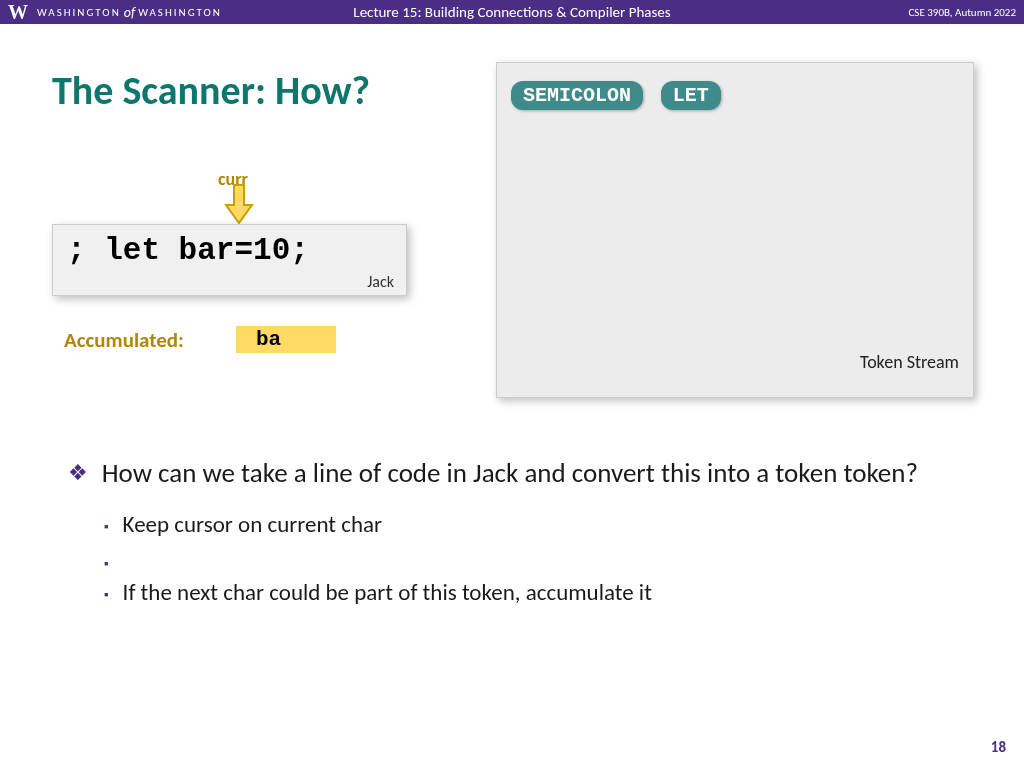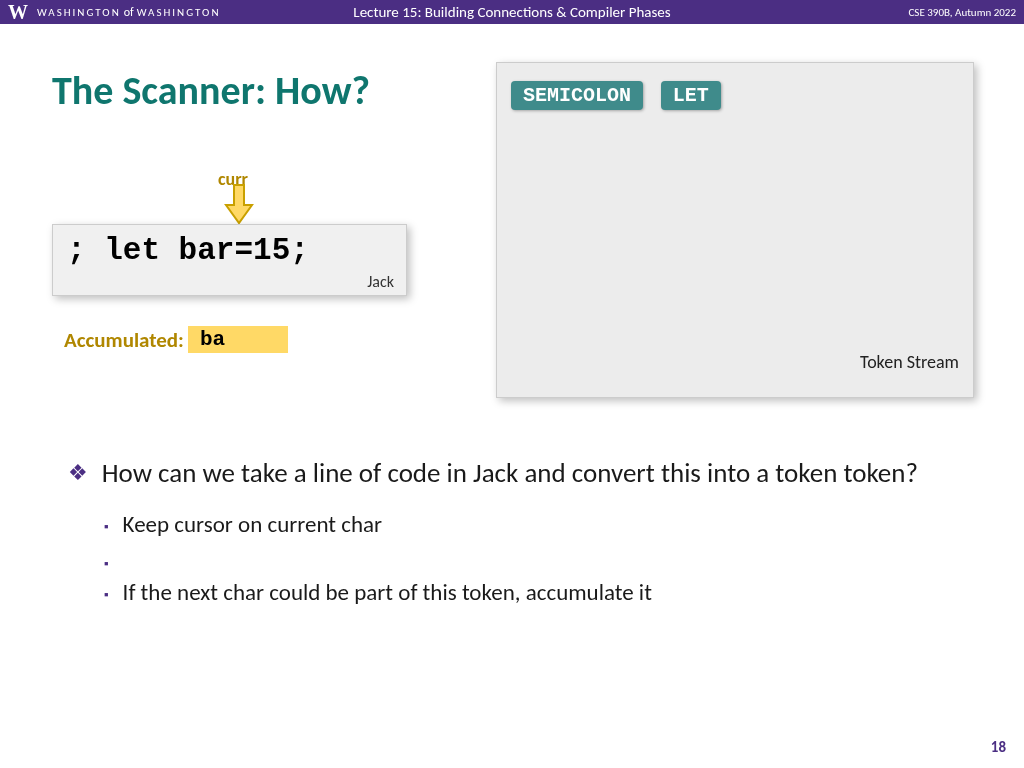--- a/index.html
+++ b/index.html
@@ -36,24 +36,25 @@
       font-family: Georgia, serif;
       font-weight: bold;
       font-size: 20px;
       margin-right: 8px;
     }
     .uw-text {
       font-size: 11px;
       letter-spacing: 2px;
     }
     .uw-of {
+      font-style: italic;
       text-transform: lowercase;
       letter-spacing: 0;
       margin: 0 3px;
-      font-size: 12px;
+      font-size: 14px;
     }
     .lecture-title {
       position: absolute;
       left: 50%;
       transform: translateX(-50%);
       font-size: 15px;
     }
     .course-label {
       margin-left: auto;
       font-size: 11px;
@@ -116,22 +117,23 @@
     .accumulated-label {
       color: #b08700;
       font-weight: bold;
       font-size: 21px;
     }
     .accumulated-value {
       background: #ffd966;
       font-family: 'Courier New', monospace;
       font-weight: bold;
       font-size: 21px;
-      padding: 2px 12px;
+      padding: 2px 20px;
       min-width: 100px;
+      margin-left: 48px;
     }
     .token-stream-box {
       position: absolute;
       top: 62px;
       left: 496px;
       width: 478px;
       height: 336px;
       background: #ececec;
       border: 1px solid #ccc;
       box-shadow: 3px 3px 8px rgba(0,0,0,0.25);
@@ -145,21 +147,21 @@
       color: #222;
     }
     .token {
       display: inline-block;
       background: #3f8b8b;
       color: white;
       font-family: 'Courier New', monospace;
       font-weight: bold;
       font-size: 20px;
       padding: 3px 12px;
-      border-radius: 4px;
+      border-radius: 12px;
       box-shadow: 1px 1px 3px rgba(0,0,0,0.3);
       margin-right: 14px;
     }
     .bullet-content {
       position: absolute;
       top: 454px;
       left: 68px;
       width: 880px;
     }
     .main-bullet {
@@ -215,21 +217,21 @@
 
 <div class="slide-title">The Scanner: How?</div>
 
 <div class="curr-label">curr</div>
 
 <svg class="arrow-down" width="30" height="42" viewBox="0 0 30 42">
   <path d="M 10 2 L 20 2 L 20 22 L 28 22 L 15 40 L 2 22 L 10 22 Z" fill="#ffd966" stroke="#c9a000" stroke-width="2"></path>
 </svg>
 
 <div class="code-box">
-  <div class="code-text">; let bar=15;</div>
+  <div class="code-text">; let bar=10;</div>
   <div class="code-lang">Jack</div>
 </div>
 
 <div class="accumulated-row">
   <span class="accumulated-label">Accumulated:</span>
   <span class="accumulated-value">ba</span>
 </div>
 
 <div class="token-stream-box">
   <span class="token">SEMICOLON</span>

